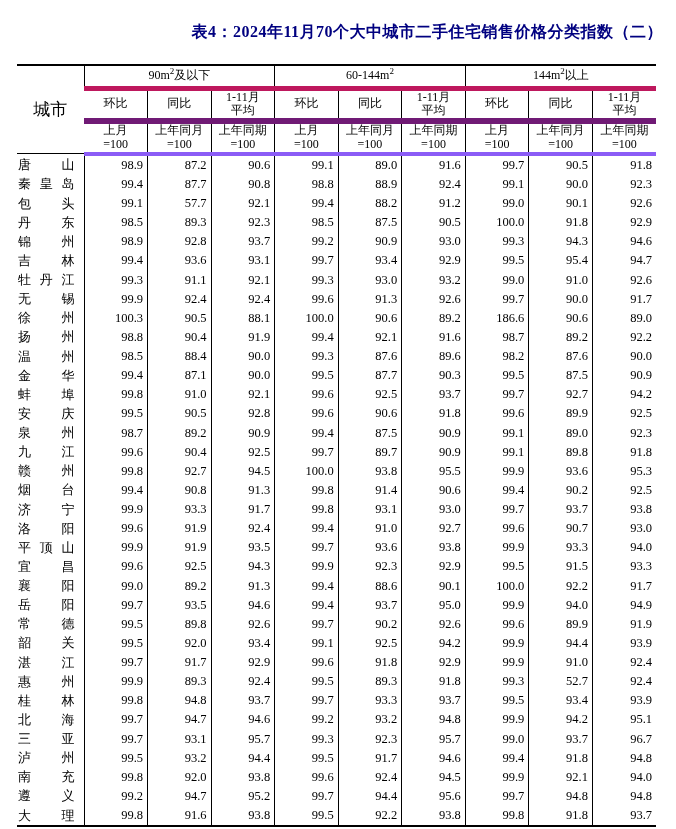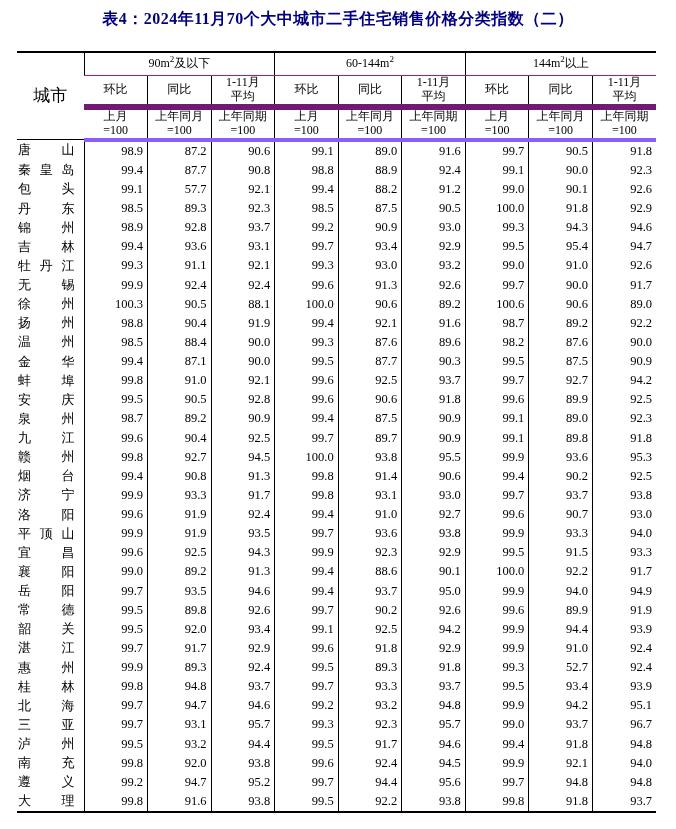--- a/index.html
+++ b/index.html
@@ -5,23 +5,23 @@
   html, body { margin: 0; padding: 0; background: #ffffff; }
   .page {
     position: relative;
     width: 676px;
     height: 829px;
     background: #ffffff;
     font-family: "Liberation Serif", "DejaVu Serif", serif;
     overflow: hidden;
   }
   .title {
-    margin: 0;
+    margin: 13px;
     padding-top: 9px;
-    text-align: center;
+    text-align: right;
     font-size: 16px;
     font-weight: bold;
     color: #000080;
     letter-spacing: 0.5px;
   }
   table.stat-table {
     border-collapse: collapse;
     table-layout: fixed;
     width: 639px;
     margin-left: 17px;
@@ -39,21 +39,21 @@
   }
   
   thead th + th, tbody td + td { border-left: 1px solid #000000; }
 
   thead tr.grp-row    { height: 23px; }
   thead tr.measure-row{ height: 32px; }
   thead tr.sub-row    { height: 30px; }
 
   thead th { font-size: 12px; text-align: center; line-height: 1.15; }
   thead th.city-h { font-size: 17px; border-bottom: 1px solid #000000; }
-  thead tr.grp-row th.grp { border-bottom: 1px solid #be185d; }
+  thead tr.grp-row th.grp { border-bottom: 5px solid #be185d; }
   thead tr.measure-row th { border-bottom: 6px solid #701a75; white-space: pre-line; }
   thead tr.sub-row th { border-bottom: 4px solid #8b5cf6; white-space: pre-line; }
   thead th sup { font-size: 9px; line-height: 0; }
 
   tbody td { height: 19.14px; font-size: 12.5px; }
   tbody td.num { text-align: right; padding-right: 4px; }
   tbody td.city {
     font-size: 13px;
     padding-right: 9px;
     padding-left: 1px;
@@ -261,21 +261,21 @@
               <span>徐</span>
               <span>州</span>
             </span>
           </td>
   <td class="num">100.3</td>
           <td class="num">90.5</td>
           <td class="num">88.1</td>
           <td class="num">100.0</td>
           <td class="num">90.6</td>
           <td class="num">89.2</td>
-          <td class="num">100.6</td>
+          <td class="num">186.6</td>
           <td class="num">90.6</td>
           <td class="num">89.0</td>
         </tr>
         <tr>
     <td class="city">
             <span class="chars">
               <span>扬</span>
               <span>州</span>
             </span>
           </td>

